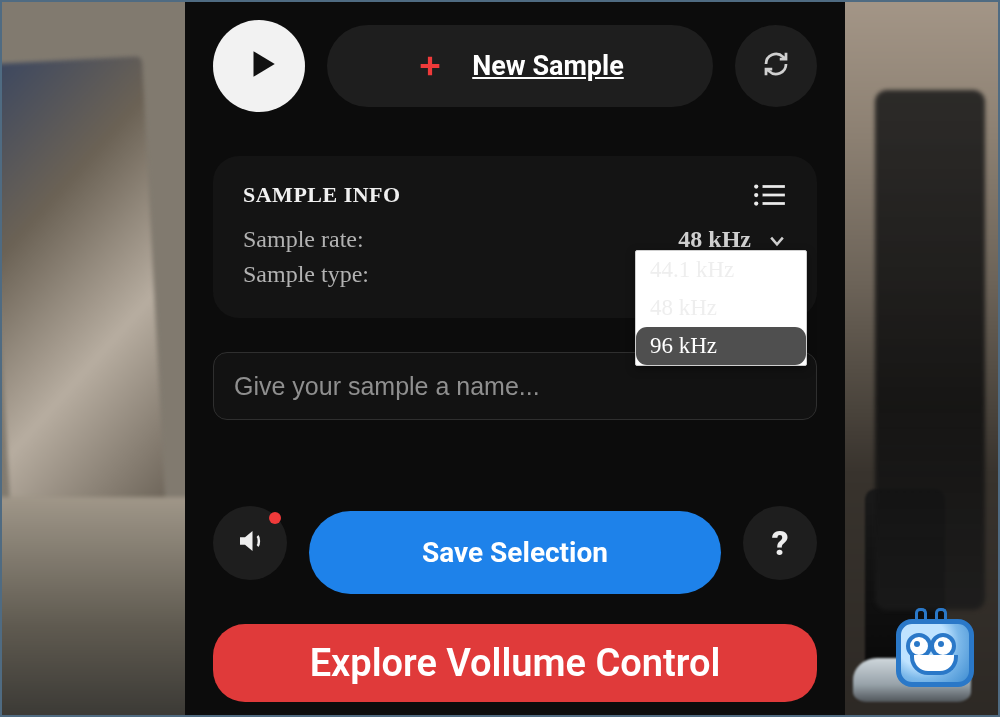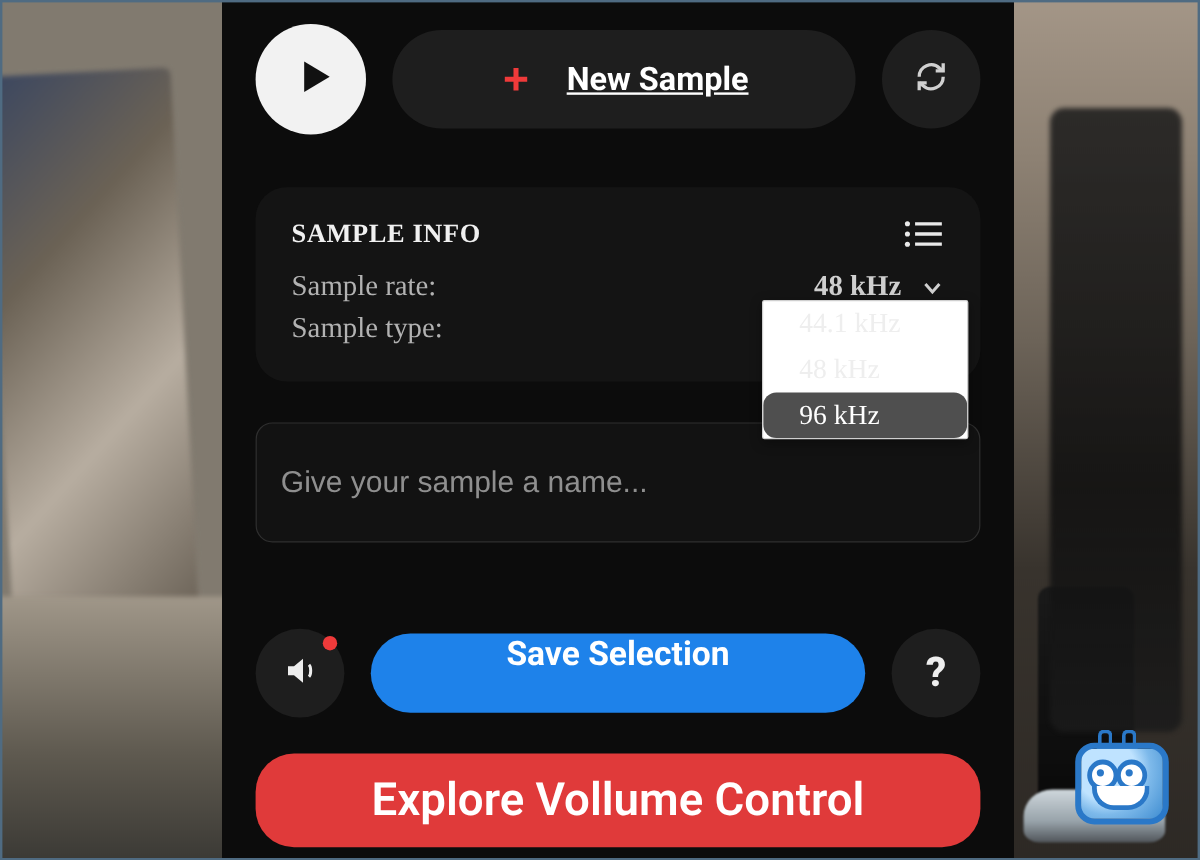--- a/index.html
+++ b/index.html
@@ -178,40 +178,40 @@
     width: 170px;
     background: #fff;
     border: 1px solid #cfcfcf;
     border-radius: 2px;
     box-shadow: 0 3px 10px rgba(0,0,0,.35);
     overflow: hidden;
     font-size: 23px;
     z-index: 20;
   }
   .dropdown .opt {
-    padding: 6px 30px;
+    padding: 6px 14px;
     color: #eeeeee;    
     cursor: pointer;
     white-space: nowrap;
     border-radius: 11px;
   }
   .dropdown .opt:last-child {
     background: #4f4f4f;
     color: #fff;
   }
 
   
   .name-input {
     margin-top: 34px;
     height: 66px;
     border: 1px solid #2f2f2f;
     border-radius: 14px;
     background: #121212;
     display: flex; align-items: center;
-    padding: 16px 18px;
+    padding: 0 18px;
     color: #8f8f8f;
     font-size: 25px;
   }
   .name-input input {
     border: none; outline: none; background: transparent;
     color: #8f8f8f; font-size: 25px; width: 100%;
   }
   .name-input input::placeholder { color: #8f8f8f; }
 
   
@@ -227,26 +227,27 @@
     flex: 0 0 auto;
   }
   .round-btn svg { width: 30px; height: 30px; fill: #eee; }
   .rec-dot {
     position: absolute; top: 6px; right: 6px;
     width: 12px; height: 12px; border-radius: 50%;
     background: #ef3a3a;
   }
   .save-btn {
     flex: 1 1 auto;
-    height: 66px;
+    height: 83px;
     border-radius: 42px;
     background: #1e82ea;
-    display: flex; justify-content: center;
+    display: flex; align-items: center; justify-content: center;
     font-size: 28px; font-weight: 700; color: #fff;
     cursor: pointer;
+    margin-top: 19px;
   }
   .help-btn .q {
     font-size: 34px; font-weight: 800; color: #eee;
   }
 
   
   .explore-btn {
     margin-top: 30px;
     height: 78px;
     border-radius: 32px;

